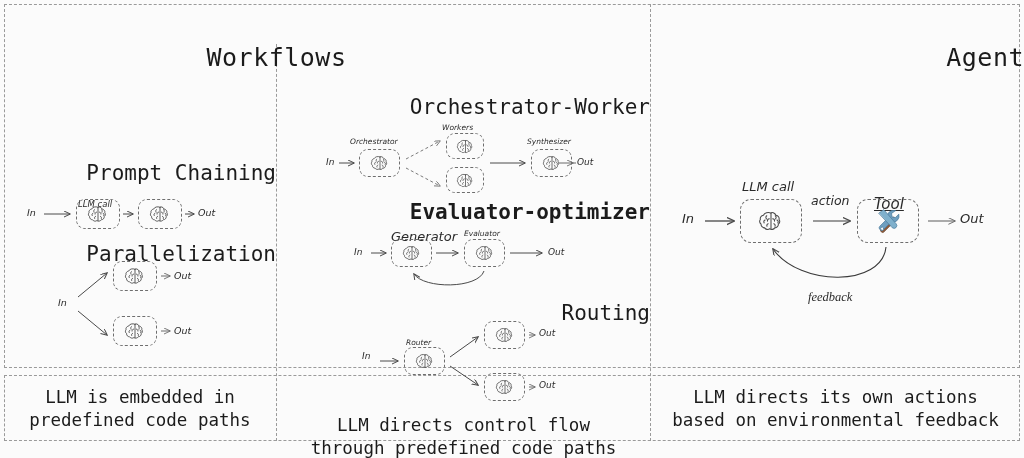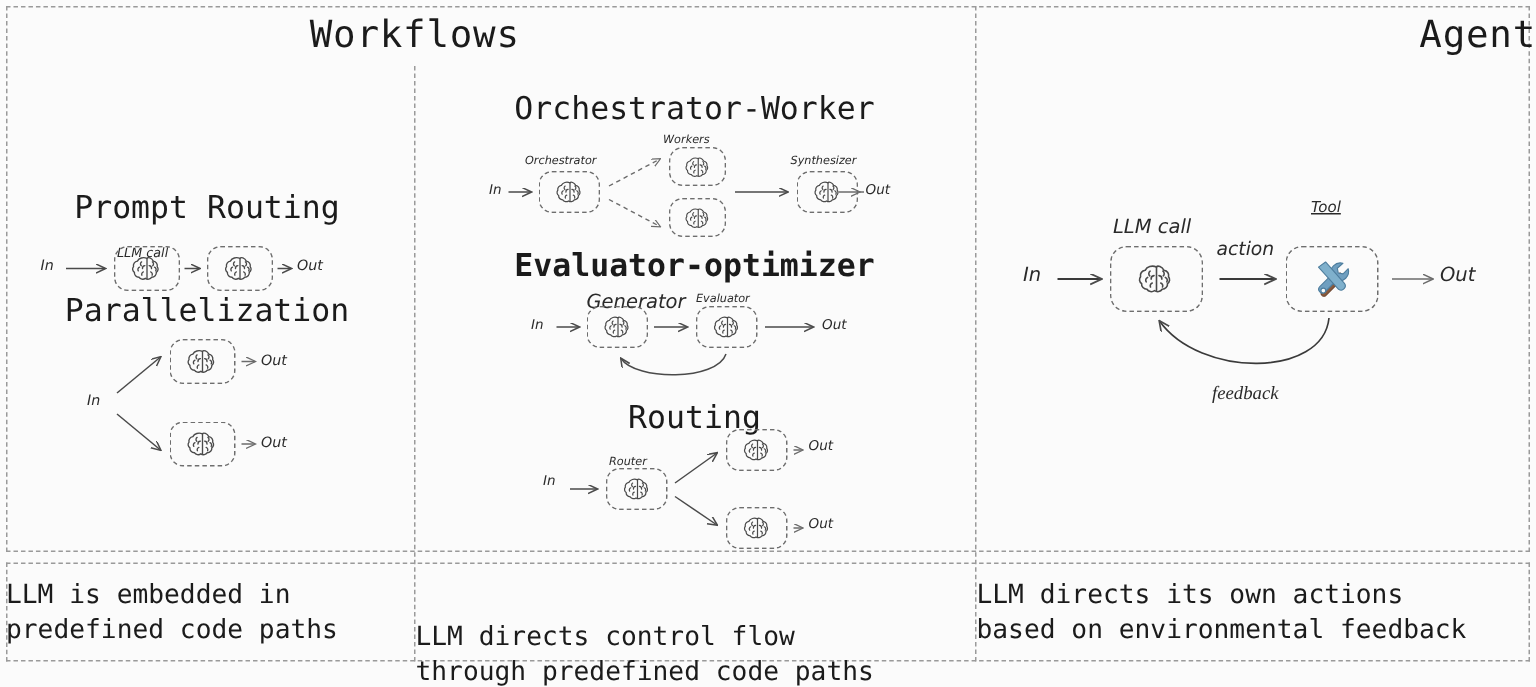--- a/index.html
+++ b/index.html
@@ -20,43 +20,43 @@
   .vdiv{position:absolute;border-left:1px dashed #9a9a9a;}
   .vdiv-mid{left:276px;top:44px;height:397px;}
   .vdiv-right{left:650px;top:4px;height:437px;}
 
   .col-title{
     position:absolute;text-align:center;
     font-family:"DejaVu Sans Mono","Liberation Mono",monospace;
     font-size:25px;color:#1b1b1b;letter-spacing:0.5px;
   }
   .sec-title{
-    position:absolute;text-align:center;width:100%;
+    position:absolute;text-align:right;width:100%;
     font-family:"DejaVu Sans Mono","Liberation Mono",monospace;
     font-size:21px;color:#1b1b1b;
   }
   .caption{
-    position:absolute;text-align:left;
+    position:absolute;text-align:center;
     font-family:"DejaVu Sans Mono","Liberation Mono",monospace;
     font-size:17.5px;color:#1b1b1b;line-height:23px;
   }
   .hand{
     font-family:"DejaVu Sans","Liberation Sans",sans-serif;
     font-style:italic;color:#2a2a2a;
   }
   .lbl{position:absolute;white-space:nowrap;text-align:right;}
   .node{
     position:absolute;box-sizing:border-box;
     border:1.4px dashed #6e6e6e;border-radius:9px;background:transparent;
     display:flex;align-items:center;justify-content:center;
   }
   .node svg{display:block;}
   .io{position:absolute;white-space:nowrap;}
   svg.wire{position:absolute;left:0;top:0;overflow:visible;pointer-events:none;}
-  .panel{position:absolute;}
+  .panel{position:absolute;margin-top:35px;}
 </style>
 </head>
 <body>
 
 <div class="outer-border"></div>
 <div class="caption-border"></div>
 <div class="vdiv vdiv-mid"></div>
 <div class="vdiv vdiv-right"></div>
 
 <svg width="0" height="0" style="position:absolute" aria-hidden="true">
@@ -82,21 +82,21 @@
     <marker id="ah-l" markerWidth="7" markerHeight="7" refX="6" refY="3" orient="auto">
       <path d="M0,0 L6.4,3 L0,6" fill="none" stroke="#6b6b6b" stroke-width="0.9"></path>
     </marker>
   </defs>
 </svg>
 
 <div class="panel" style="left:0;top:0;width:276px;height:370px;">
 
   <div class="col-title" style="left:0;top:8px;width:553px;">Workflows</div>
 
-  <div class="sec-title" style="left:0;top:126px;">Prompt Routing</div>
+  <div class="sec-title" style="left:0;top:126px;">Prompt Chaining</div>
 
   <div class="lbl hand" style="left:78px;top:164px;font-size:8.5px;">LLM call</div>
 
   <div class="io hand" style="left:27px;top:172px;font-size:9.5px;">In</div>
   <div class="io hand" style="left:198px;top:172px;font-size:9.5px;">Out</div>
 
   <div class="node" style="left:76px;top:164px;width:44px;height:30px;">
     <svg width="22" height="20" viewBox="0 0 22 20">
         <use href="#brain-glyph"></use>
       </svg>
@@ -106,21 +106,21 @@
         <use href="#brain-glyph"></use>
       </svg>
   </div>
 
   <svg class="wire" width="276" height="370">
     <line x1="44" y1="179" x2="70" y2="179" stroke="#4a4a4a" stroke-width="1" marker-end="url(#ah)"></line>
     <line x1="123" y1="179" x2="133" y2="179" stroke="#4a4a4a" stroke-width="1" marker-end="url(#ah)"></line>
     <line x1="185" y1="179" x2="194" y2="179" stroke="#4a4a4a" stroke-width="1" marker-end="url(#ah)"></line>
   </svg>
 
-  <div class="sec-title" style="left:0;top:195px;">Parallelization</div>
+  <div class="sec-title" style="left:0;top:207px;">Parallelization</div>
 
   <div class="io hand" style="left:58px;top:262px;font-size:9.5px;">In</div>
   <div class="io hand" style="left:174px;top:235px;font-size:9.5px;">Out</div>
   <div class="io hand" style="left:174px;top:290px;font-size:9.5px;">Out</div>
 
   <div class="node" style="left:113px;top:226px;width:44px;height:30px;">
     <svg width="22" height="20" viewBox="0 0 22 20">
         <use href="#brain-glyph"></use>
       </svg>
   </div>
@@ -237,21 +237,21 @@
     <line x1="253" y1="300" x2="259" y2="300" stroke="#6b6b6b" stroke-width="1" marker-end="url(#ah-l)"></line>
     <line x1="253" y1="352" x2="259" y2="352" stroke="#6b6b6b" stroke-width="1" marker-end="url(#ah-l)"></line>
   </svg>
 </div>
 
 <div class="panel" style="left:650px;top:0;width:374px;height:370px;">
 
   <div class="col-title" style="left:0;top:8px;width:374px;text-align:right;">Agent</div>
 
   <div class="lbl hand" style="left:92px;top:144px;font-size:13px;">LLM call</div>
-  <div class="lbl hand" style="left:224px;top:133px;font-size:10px;text-decoration:underline;">Tool</div>
+  <div class="lbl hand" style="left:224px;top:160px;font-size:15px;text-decoration:underline;">Tool</div>
   <div class="lbl hand" style="left:161px;top:158px;font-size:12.5px;">action</div>
   <div class="lbl hand" style="left:158px;top:255px;font-size:12.5px;font-family:Liberation Serif, serif;">feedback</div>
 
   <div class="io hand" style="left:32px;top:176px;font-size:13px;">In</div>
   <div class="io hand" style="left:310px;top:176px;font-size:13px;">Out</div>
 
   <div class="node" style="left:90px;top:164px;width:62px;height:44px;border-radius:11px;">
     <svg width="26" height="24" viewBox="0 0 22 20">
         <use href="#brain-glyph"></use>
       </svg>

